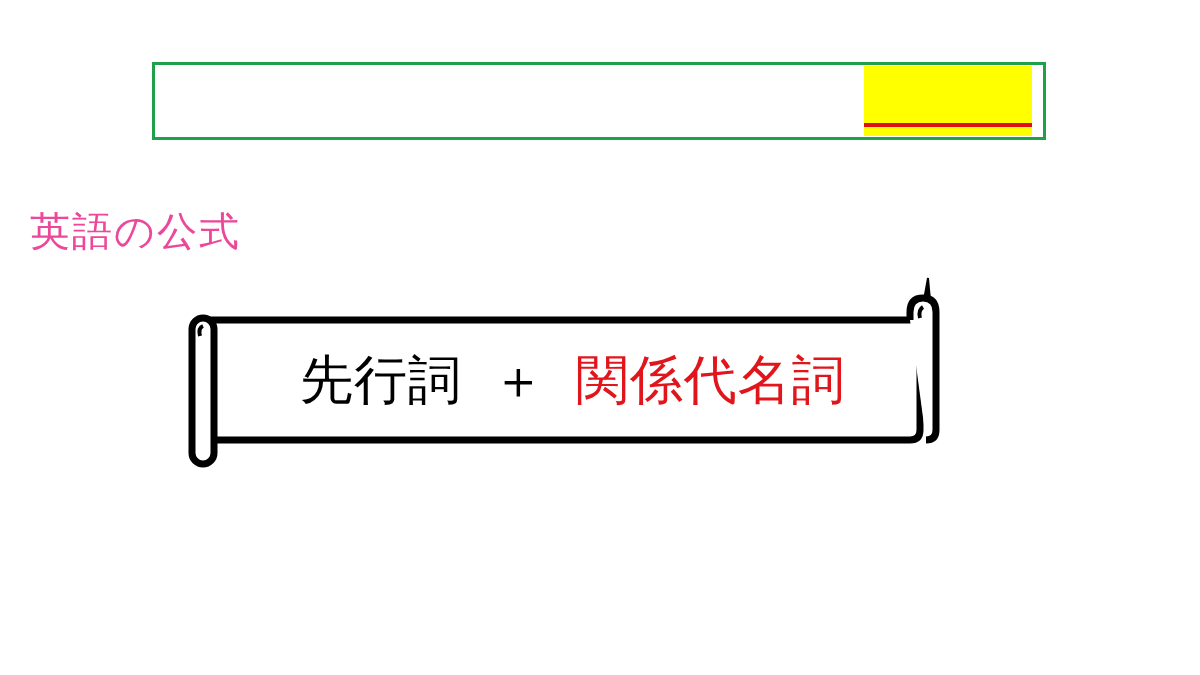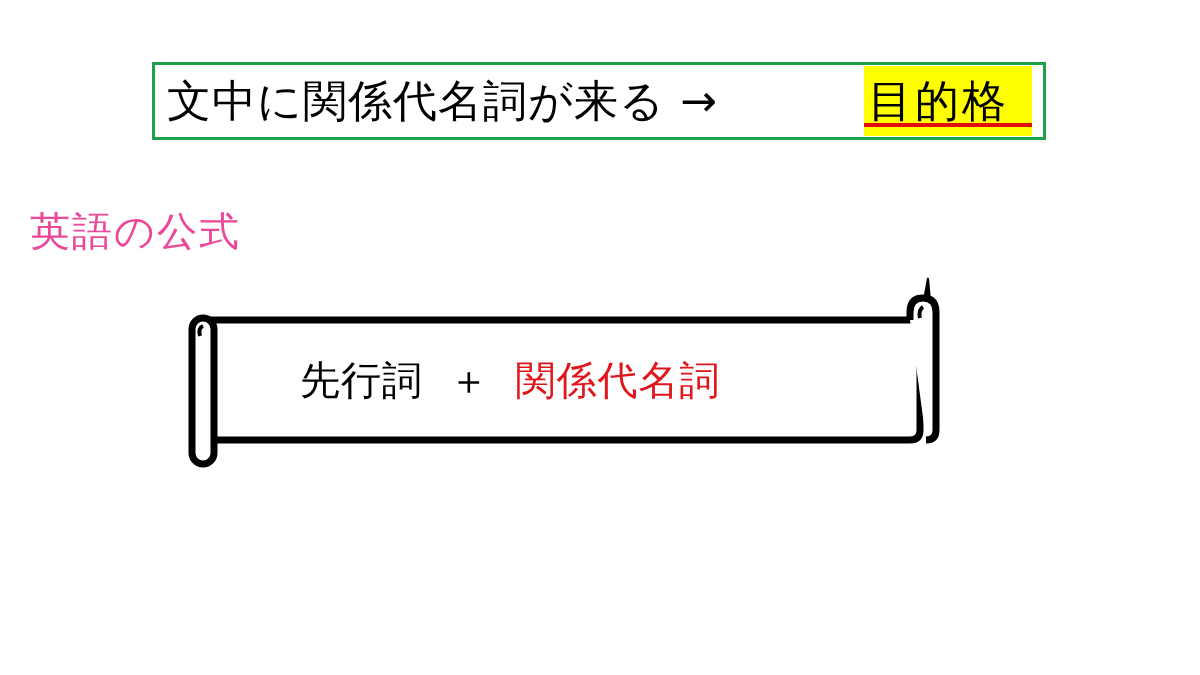--- a/index.html
+++ b/index.html
@@ -9,32 +9,30 @@
                border:3px solid #1fa04a; box-sizing:content-box; }
   .title-text { position:absolute; left:12px; top:8px; font-size:44px; line-height:56px; color:#000;
                 letter-spacing:1px; white-space:nowrap; }
   .highlight { position:absolute; left:709px; top:1px; width:168px; height:70px; background:#ffff00; }
   .highlight-text { position:absolute; left:4px; top:7px; font-size:44px; line-height:56px; color:#000;
                     letter-spacing:3px; white-space:nowrap; }
   .underline { position:absolute; left:0; top:57px; width:168px; height:4px; background:#e01010; }
   .subtitle { position:absolute; left:30px; top:203px; font-size:40px; line-height:56px; color:#ec4899;
               letter-spacing:2px; white-space:nowrap; }
   .scroll { position:absolute; left:180px; top:270px; width:780px; height:210px; }
-  .formula { position:absolute; left:300px; top:352px; font-size:40px; line-height:56px; white-space:nowrap;
+  .formula { position:absolute; left:300px; top:352px; font-size:53px; line-height:56px; white-space:nowrap;
              letter-spacing:1px; }
   .formula .black { color:#000; }
   .formula .red { color:#e0161c; }
 </style>
 </head>
 <body>
 
 <div class="title-box">
-  <span class="title-text">文中に関係代名詞が来る →</span>
   <div class="highlight">
-    <span class="highlight-text">目的格</span>
     <div class="underline"></div>
   </div>
 </div>
 
 <div class="subtitle">英語の公式</div>
 
 <svg class="scroll" viewBox="0 0 780 210" width="780" height="210">
 
   <path d="M22 50 L740 50 L740 160 Q740 170 730 170 L22 170" fill="#fff" stroke="#000" stroke-width="7" stroke-linejoin="round"></path>
 

